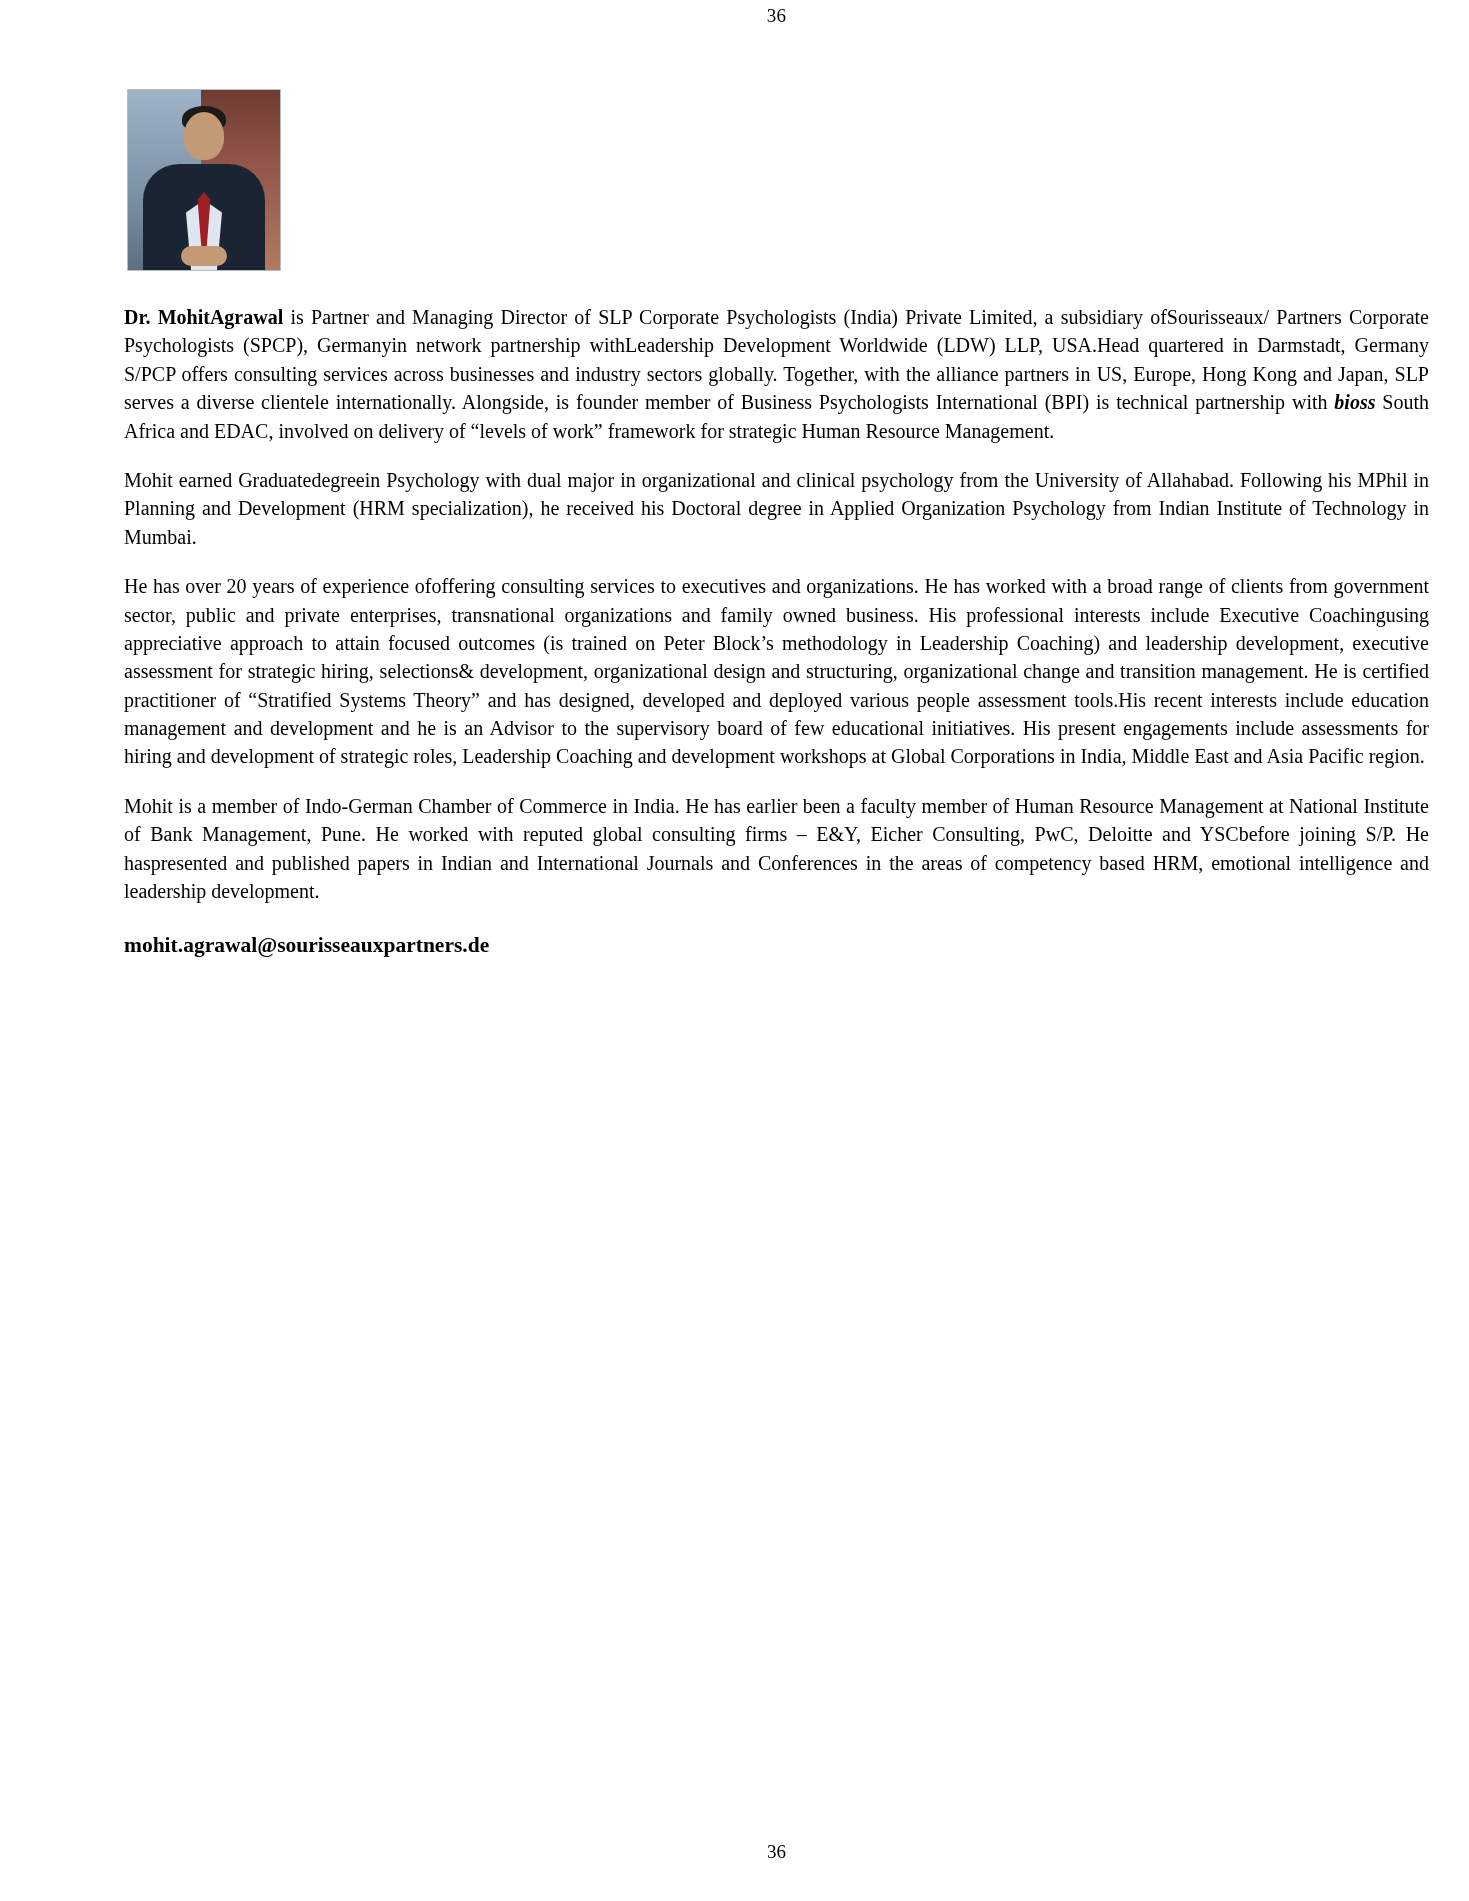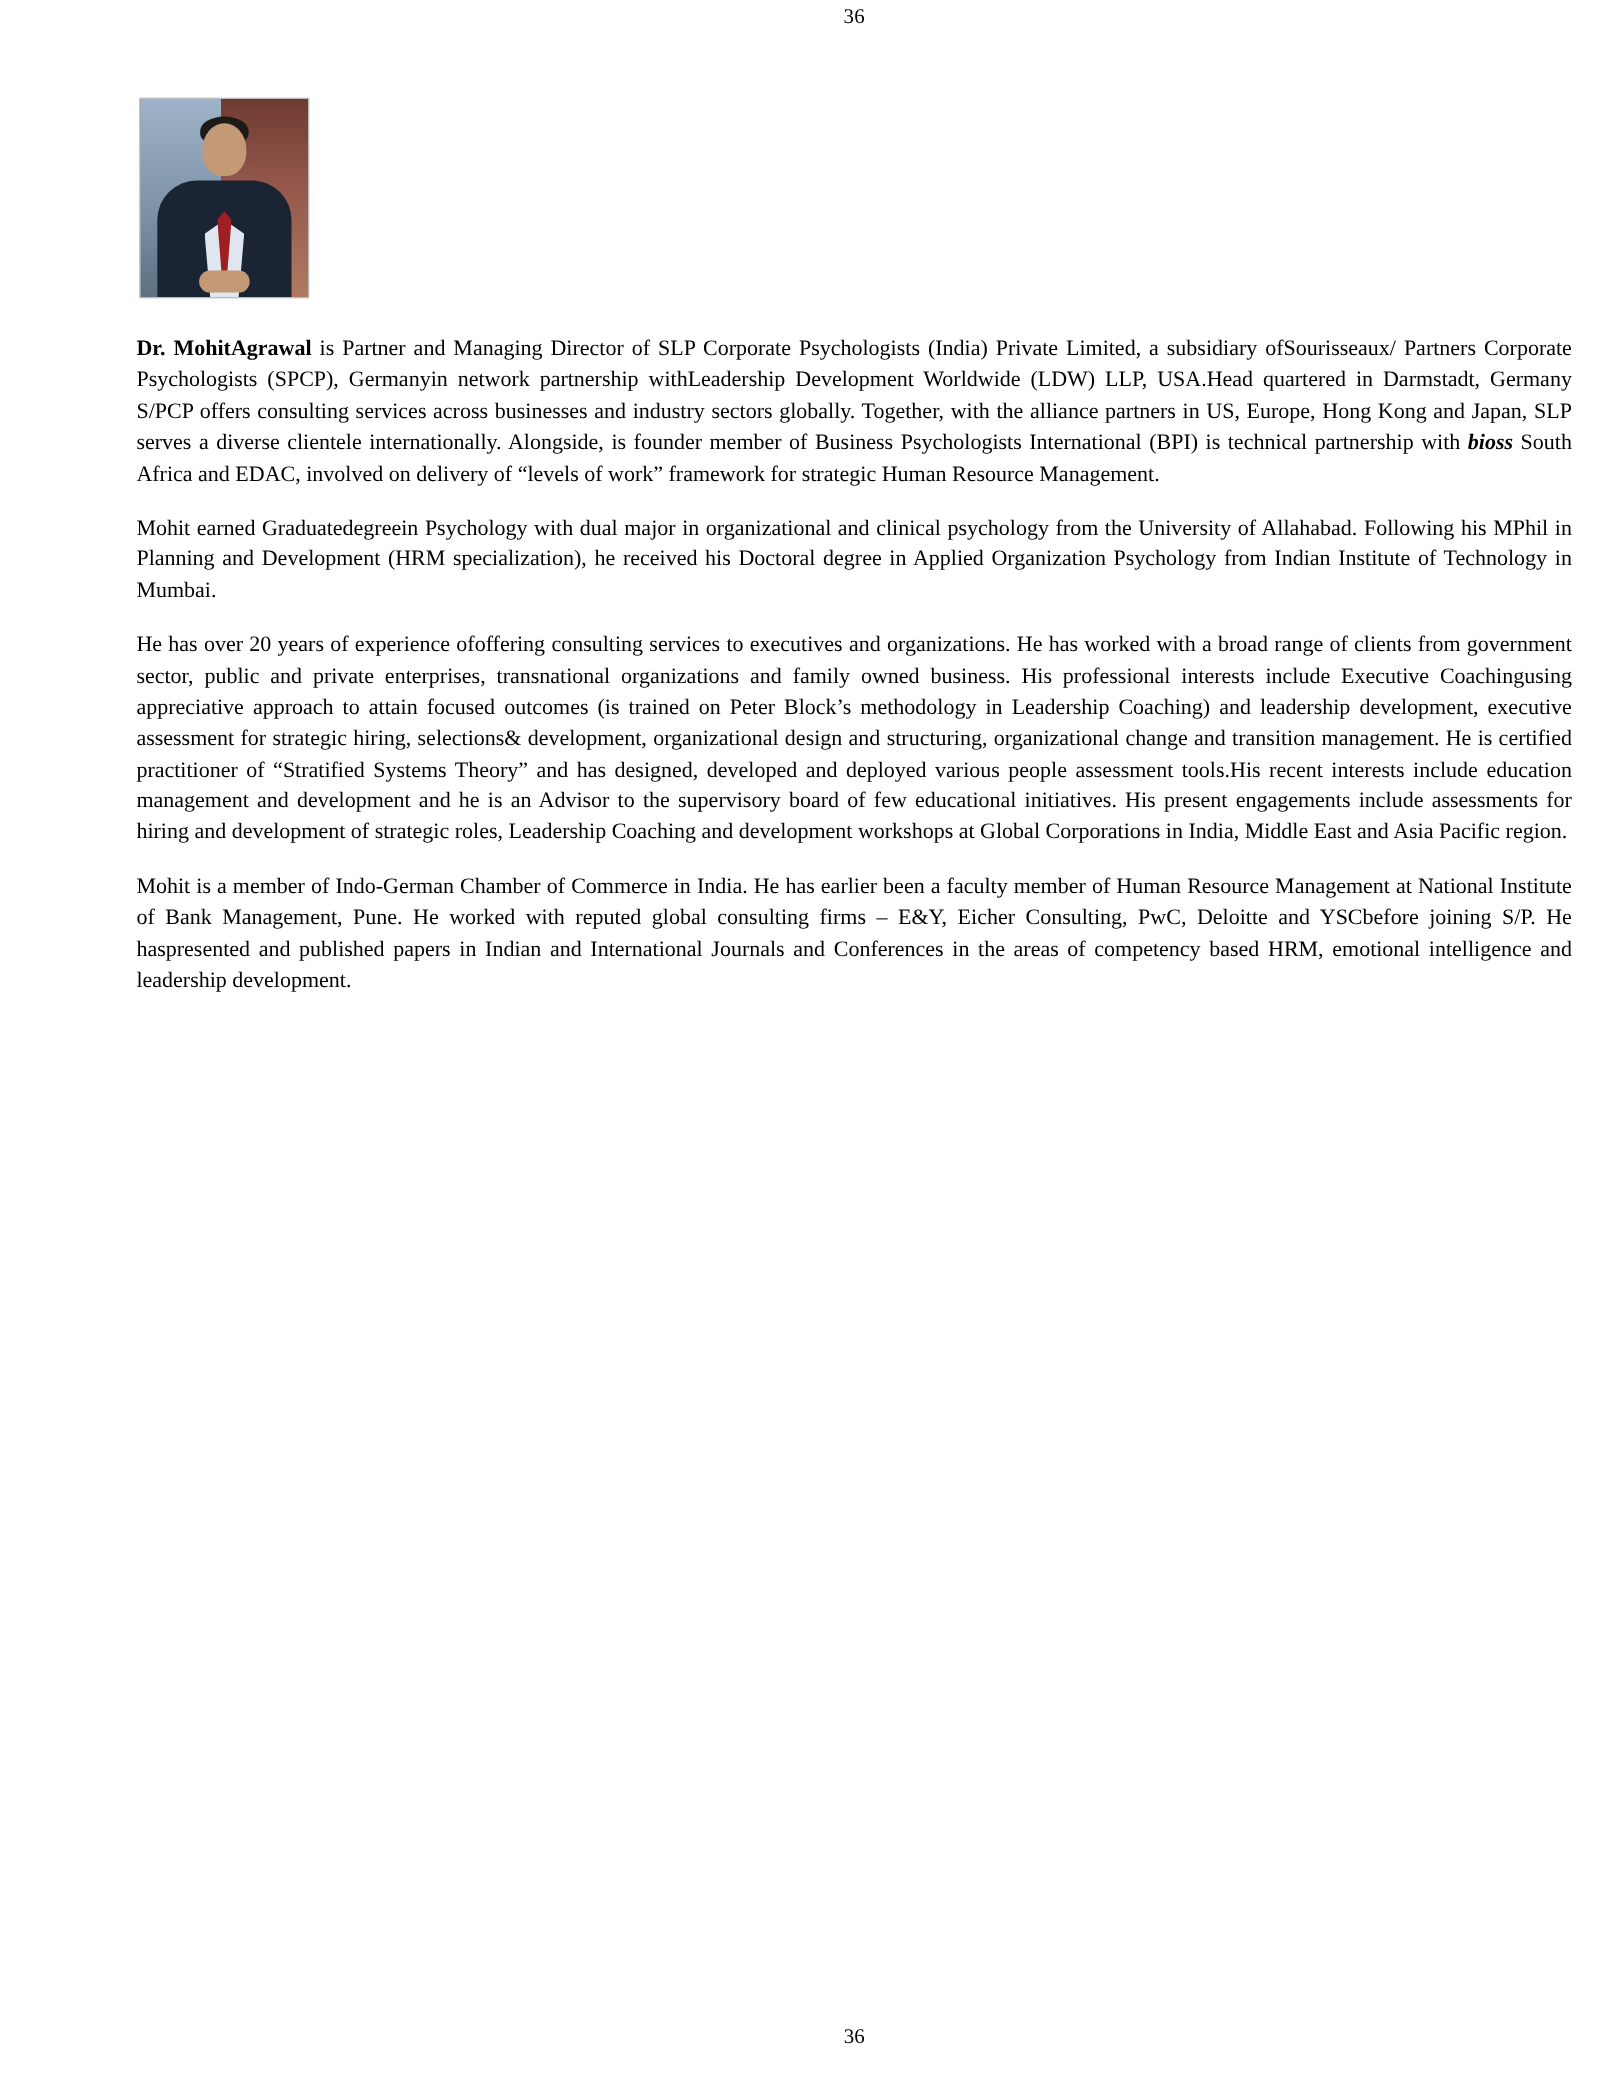--- a/index.html
+++ b/index.html
@@ -133,18 +133,19 @@
     </div>
 
     <p class="body-text first"><span class="bold">Dr. MohitAgrawal</span><span> is Partner and Managing Director of SLP Corporate Psychologists (India) Private Limited, a subsidiary ofSourisseaux/ Partners Corporate Psychologists (SPCP), Germanyin network partnership withLeadership Development Worldwide (LDW) LLP, USA.Head quartered in Darmstadt, Germany S/PCP offers consulting services across businesses and industry sectors globally. Together, with the alliance partners in US, Europe, Hong Kong and Japan, SLP serves a diverse clientele internationally. Alongside, is founder member of Business Psychologists International (BPI) is technical partnership with </span><span class="bolditalic">bioss</span><span> South Africa and EDAC, involved on delivery of “levels of work” framework for strategic Human Resource Management.</span></p>
 
     <p class="body-text">Mohit earned Graduatedegreein Psychology with dual major in organizational and clinical psychology from the University of Allahabad. Following his MPhil in Planning and Development (HRM specialization), he received his Doctoral degree in Applied Organization Psychology from Indian Institute of Technology in Mumbai.</p>
 
     <p class="body-text">He has over 20 years of experience ofoffering consulting services to executives and organizations. He has worked with a broad range of clients from government sector, public and private enterprises, transnational organizations and family owned business. His professional interests include Executive Coachingusing appreciative approach to attain focused outcomes (is trained on Peter Block’s methodology in Leadership Coaching) and leadership development, executive assessment for strategic hiring, selections&amp; development, organizational design and structuring, organizational change and transition management. He is certified practitioner of “Stratified Systems Theory” and has designed, developed and deployed various people assessment tools.His recent interests include education management and development and he is an Advisor to the supervisory board of few educational initiatives. His present engagements include assessments for hiring and development of strategic roles, Leadership Coaching and development workshops at Global Corporations in India, Middle East and Asia Pacific region.</p>
 
     <p class="body-text">Mohit is a member of Indo-German Chamber of Commerce in India. He has earlier been a faculty member of Human Resource Management at National Institute of Bank Management, Pune. He worked with reputed global consulting firms – E&amp;Y, Eicher Consulting, PwC, Deloitte and YSCbefore joining S/P. He haspresented and published papers in Indian and International Journals and Conferences in the areas of competency based HRM, emotional intelligence and leadership development.</p>
 
+    <div class="email">mohit.agrawal@sourisseauxpartners.de</div>
 
   </div>
 
   <div class="page-number-bottom">36</div>
 
 </div>
 
 </body></html>

